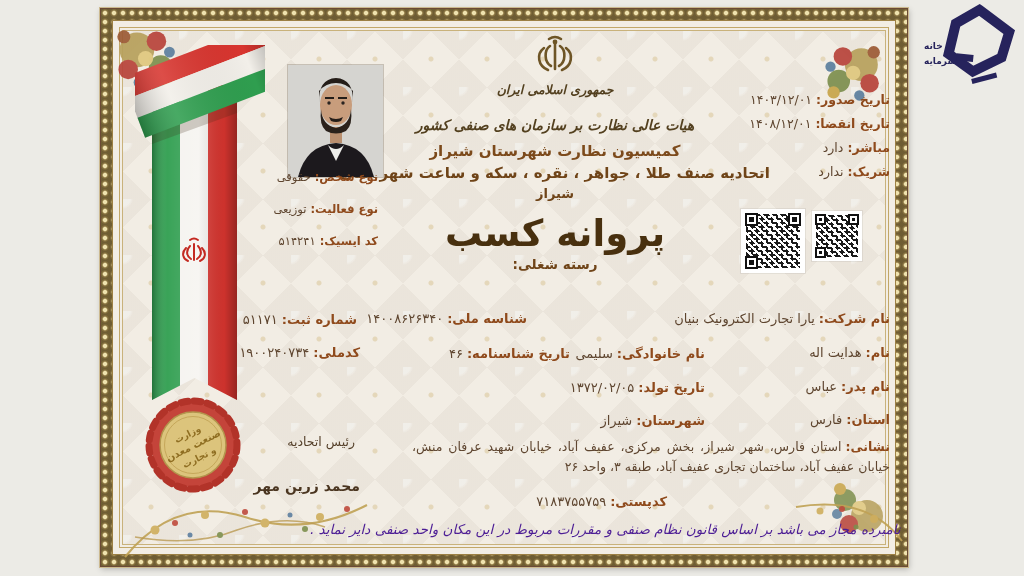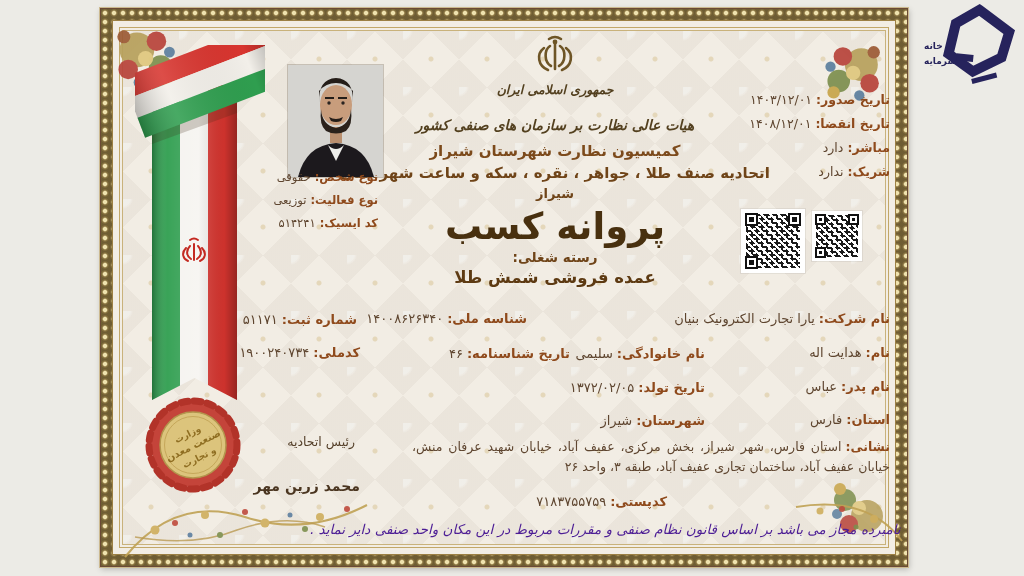--- a/index.html
+++ b/index.html
@@ -21,30 +21,30 @@
     background-size:56px 56px}
   .orn{position:absolute;z-index:4}
   
   .head{position:absolute;left:352px;top:33px;width:406px;display:flex;flex-direction:column;
     align-items:center;z-index:5;direction:rtl;color:#5a4322;text-align:center}
   .h-country{font-size:12.5px;font-weight:bold;font-style:italic;margin-top:3px;color:#53401f}
   .h-auth{font-size:14px;font-weight:bold;font-style:italic;margin-top:20px;color:#53401f}
   .h-comm{font-size:15px;font-weight:bold;margin-top:9px;color:#7c4a1b}
   .h-union{font-size:15px;font-weight:bold;margin-top:4px;color:#6f4418;white-space:nowrap}
   .h-city{font-size:13px;font-weight:bold;margin-top:4px;color:#6f4418}
-  .h-title{font-size:37px;line-height:42px;font-weight:bold;color:#48300f;margin-top:5px}
+  .h-title{font-size:37px;line-height:42px;font-weight:bold;color:#48300f;margin-top:12px}
   .h-cat{font-size:13.5px;font-weight:bold;margin-top:1px;color:#6f4418}
   .h-catv{font-size:16.5px;font-weight:bold;margin-top:3px;color:#5d3a12}
   
   .f{position:absolute;direction:rtl;font-size:13px;color:#5e452f;white-space:nowrap;z-index:5}
   .f b,.lbl{color:#8f4a1c;font-weight:bold;margin-left:4px}
   .trblock{position:absolute;right:134px;top:92px;display:flex;flex-direction:column;gap:9px;
     direction:rtl;align-items:flex-start;z-index:5}
   .trblock .f{position:static;font-size:12.5px}
-  .phblock{position:absolute;right:646px;top:170px;display:flex;flex-direction:column;gap:9px;
+  .phblock{position:absolute;right:646px;top:170px;display:flex;flex-direction:column;gap:18px;
     direction:rtl;align-items:flex-start;z-index:5}
   .phblock .f{position:static;font-size:11.5px}
   .g-company{right:134px;top:311px}  .g-natidco{right:497px;top:311px}  .g-regno{right:667px;top:312px}
   .g-fname{right:134px;top:345px}   .g-lname{right:319px;top:346px}    .g-bcert{right:454px;top:346px}
   .g-natcode{right:664px;top:345px} .g-father{right:134px;top:379px}   .g-bdate{right:319px;top:380px}
   .g-prov{right:134px;top:412px}    .g-county{right:319px;top:413px}
   .addr{position:absolute;right:134px;top:437px;width:478px;direction:rtl;text-align:justify;
     font-size:12.5px;line-height:20px;color:#5e452f;z-index:5}
   .postal{right:357px;top:494px;font-size:13px}
   .sig-title{right:669px;top:434px;font-size:12.5px;color:#55402a}
@@ -157,21 +157,20 @@
     </g>
     <circle cx="20" cy="6" r="2.4" fill="#6e5526"></circle>
   </svg>
   <div class="h-country">جمهوری اسلامی ایران</div>
   <div class="h-auth">هیات عالی نظارت بر سازمان های صنفی کشور</div>
   <div class="h-comm">کمیسیون نظارت شهرستان شیراز</div>
   <div class="h-union">اتحادیه صنف طلا ، جواهر ، نقره ، سکه و ساعت شهرستان</div>
   <div class="h-city">شیراز</div>
   <div class="h-title">پروانه کسب</div>
   <div class="h-cat">رسته شغلی:</div>
-  <div class="h-catv">عمده فروشی شمش طلا</div>
 </div>
 
 <div class="trblock">
   <div class="f"><b>تاریخ صدور:</b><span>۱۴۰۳/۱۲/۰۱</span></div>
   <div class="f"><b>تاریخ انقضا:</b><span>۱۴۰۸/۱۲/۰۱</span></div>
   <div class="f"><b>مباشر:</b><span>دارد</span></div>
   <div class="f"><b>شریک:</b><span>ندارد</span></div>
 </div>
 
 <svg class="photo" viewBox="0 0 95 112">

